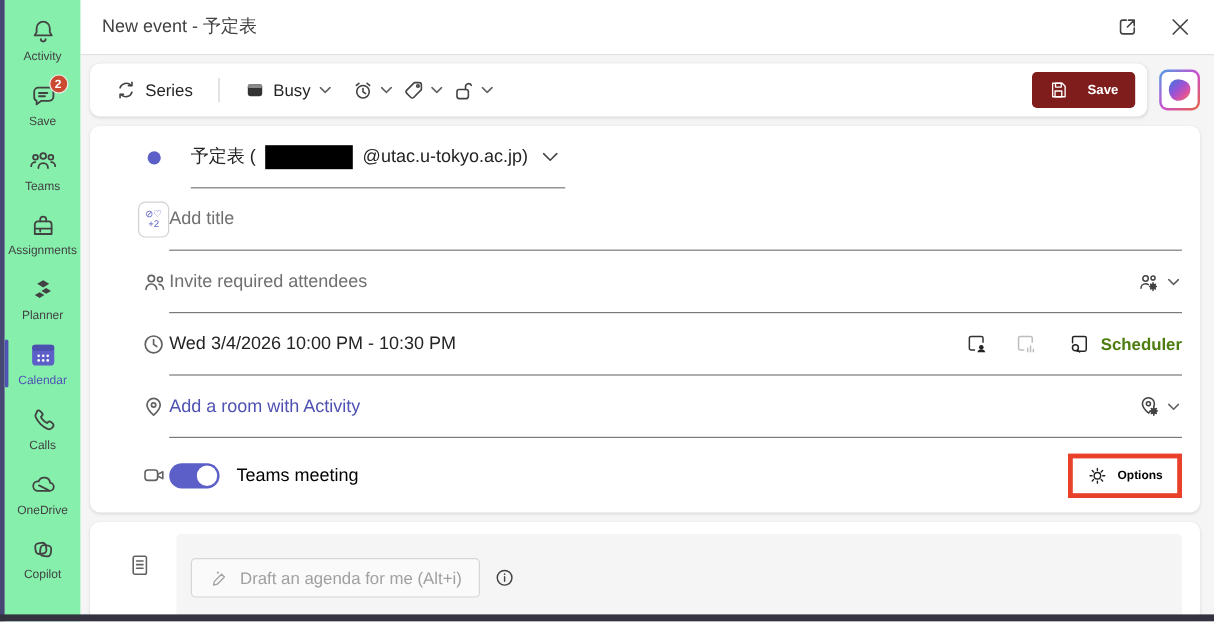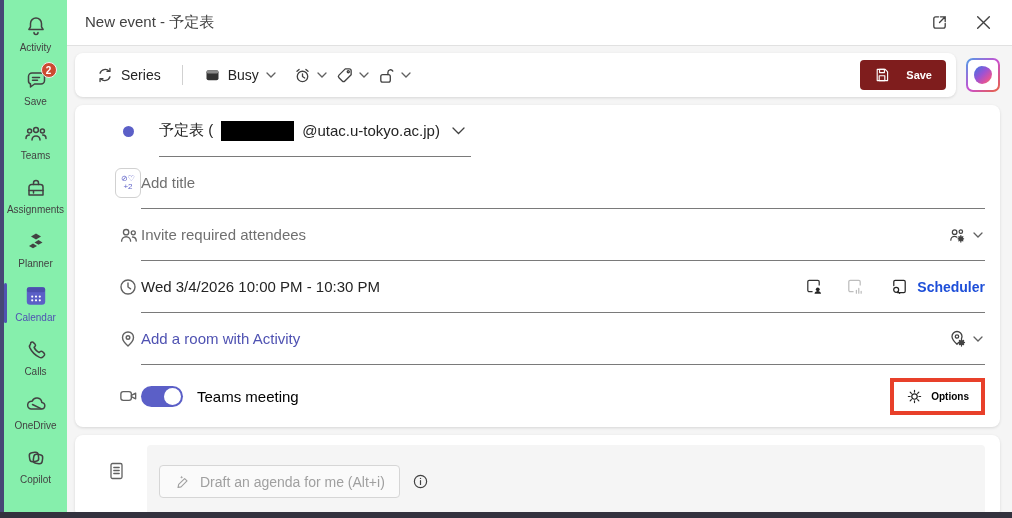--- a/index.html
+++ b/index.html
@@ -56,21 +56,21 @@
   .row-right { margin-left:auto; display:flex; align-items:center; gap:6px; color:#424242; }
 
   .cal-dot { width:11px; height:11px; border-radius:50%; background:#5b5fc7; }
   .cal-picker { height:100%; display:flex; align-items:center; gap:8px; border-bottom:1px solid #7a7a7a; padding-right:6px; cursor:pointer; }
   .cal-picker .jp { font-size:15px; color:#242424; }
   .redaction { width:73px; height:20px; background:#000; }
 
   .emoji-btn { width:30px; height:30px; border:1px solid #d1d1d1; border-radius:6px; display:flex; flex-direction:column; align-items:center; justify-content:center; color:#5b5fc7; font-size:8px; line-height:8px; cursor:pointer; background:#fff; }
 
   .icon-drop { display:flex; align-items:center; gap:5px; cursor:pointer; padding:4px 2px; }
-  .sched-btn { display:flex; align-items:center; gap:8px; font-size:14px; font-weight:bold; color:#1d4ed8; cursor:pointer; margin-left:12px; }
+  .sched-btn { display:flex; align-items:center; gap:8px; font-size:14px; font-weight:bold; color:#4d7c0f; cursor:pointer; margin-left:12px; }
   .dt-icon { cursor:pointer; padding:0 8px; color:#333; }
   .dt-icon.disabled { color:#bdbdbd; cursor:default; }
 
   .toggle { width:42px; height:21px; border-radius:11px; background:#5b5fc7; position:relative; cursor:pointer; flex:0 0 42px; }
   .toggle .knob { position:absolute; top:2px; right:2px; width:17px; height:17px; border-radius:50%; background:#fff; }
   .meeting-label { margin-left:14px; font-size:15px; color:#000000; }
 
   .options-highlight { border:4px solid #e8402a; padding:6px 12px; display:flex; align-items:center; }
   .options-btn { display:flex; align-items:center; gap:8px; font-size:10px; font-weight:bold; color:#000000; cursor:pointer; background:none; border:none; }
 

